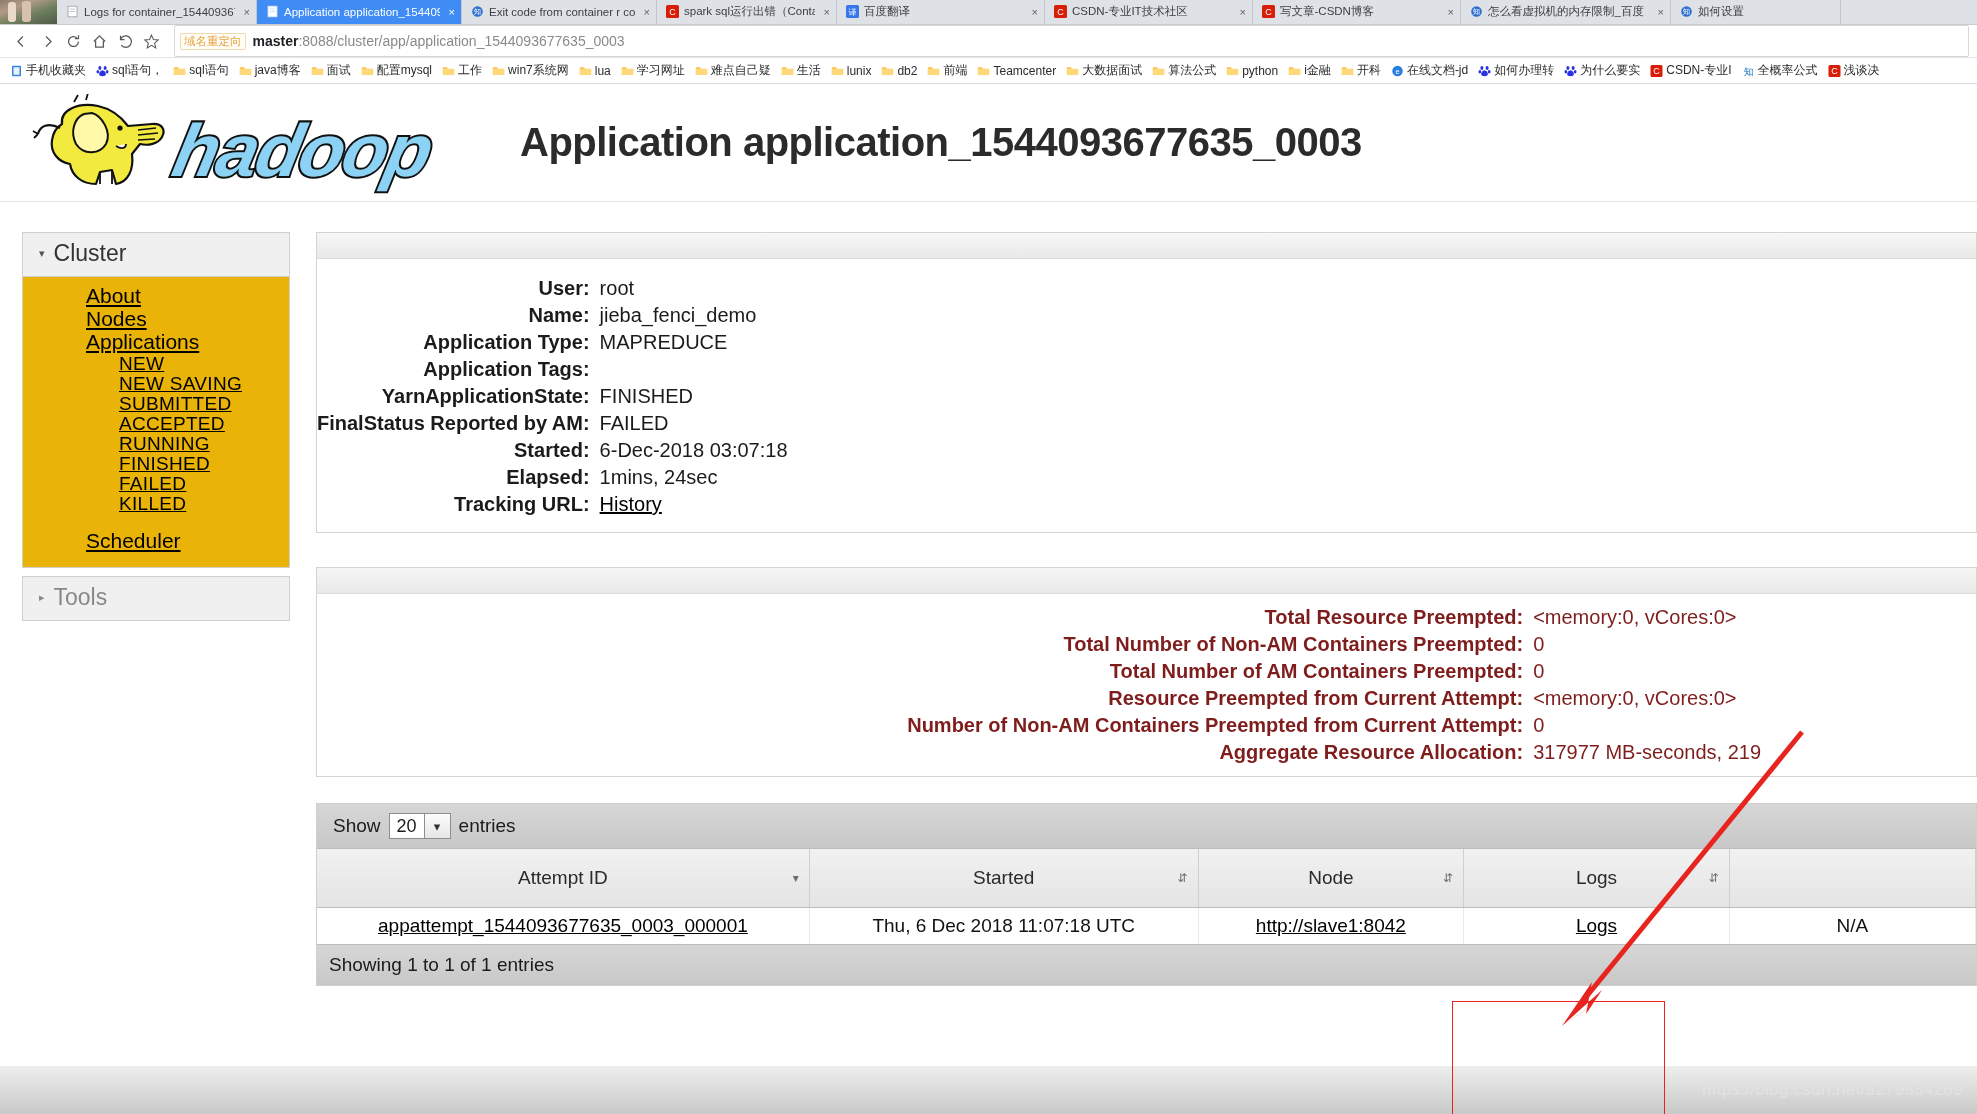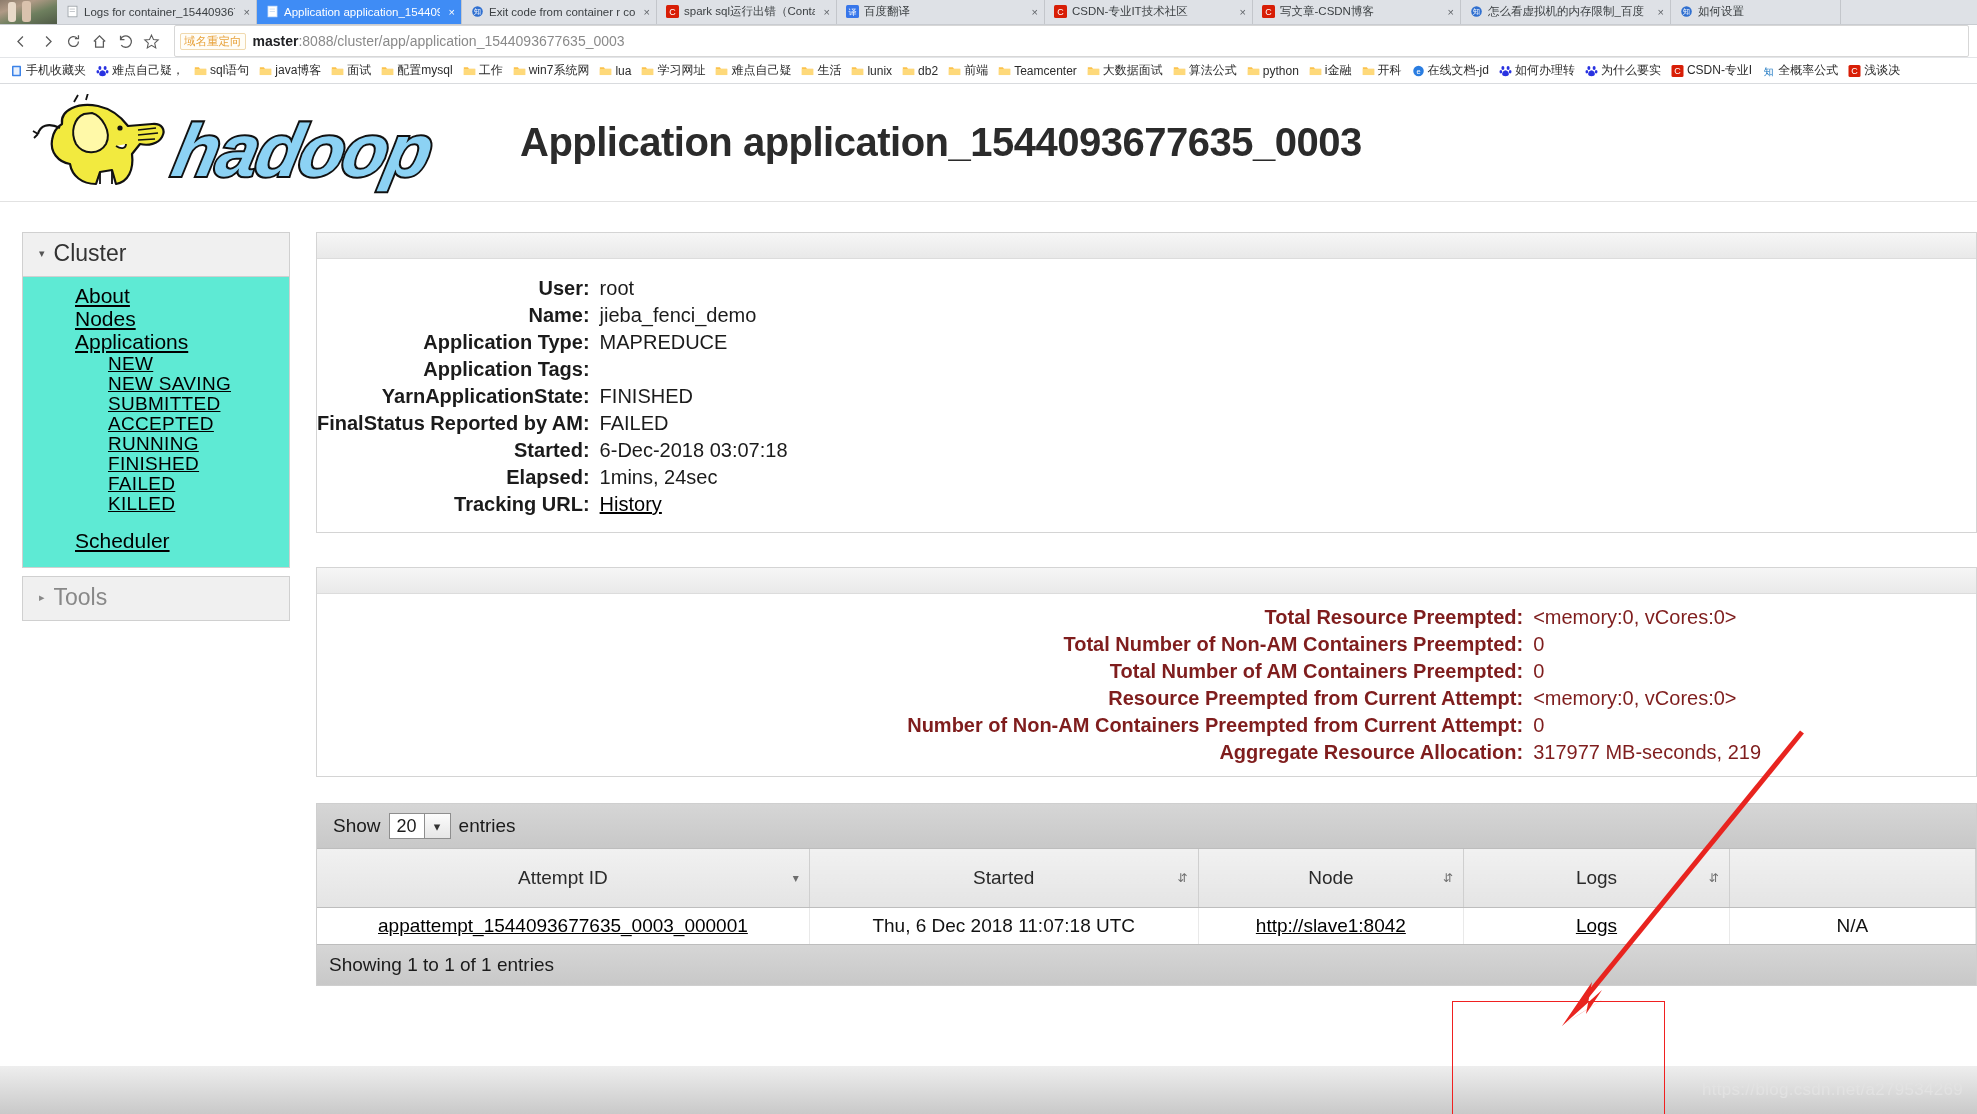--- a/index.html
+++ b/index.html
@@ -85,21 +85,21 @@
   .content { display: flex; align-items: flex-start; padding-top: 30px; }
 
   
   .sidebar { width: 290px; flex: 0 0 290px; padding-left: 22px; }
   .acc-head {
     background: #f0f0f0; border: 1px solid #d0d0d0;
     padding: 7px 10px 9px 16px; font-size: 23px; color: #333;
     display: flex; align-items: center; gap: 9px;
   }
   .acc-head .caret { font-size: 11px; color: #555; }
-  .acc-body { border: 1px solid #d0d0d0; border-top: none; padding: 8px 0 14px 5px; background:#5eead4; }
+  .acc-body { border: 1px solid #d0d0d0; border-top: none; padding: 8px 0 14px 16px; background:#eab308; }
   .nav-link { display: block; font-size: 21px; color: #000; text-decoration: underline; line-height: 1.05; }
   .lvl1 { padding-left: 47px; margin-bottom: 1px; }
   .lvl2 { padding-left: 80px; font-size: 19px; margin-bottom: 0px; letter-spacing: 0.3px; }
   .nav-gap { height: 16px; }
   .acc-head.tools { margin-top: 8px; color: #888; border:1px solid #d0d0d0; }
   .acc-head.tools .caret { color:#888; }
 
   
   .main { flex: 1 1 auto; padding-left: 26px; padding-right: 0; min-width: 0; }
 
@@ -315,21 +315,21 @@
         <span>手机收藏夹</span>
       </div>
     <div class="bm">
         <svg class="bm-ico" viewBox="0 0 16 16">
           <ellipse cx="4.5" cy="4" rx="2" ry="2.8" fill="#2932e1"></ellipse>
           <ellipse cx="11.5" cy="4" rx="2" ry="2.8" fill="#2932e1"></ellipse>
           <ellipse cx="1.8" cy="9" rx="1.8" ry="2.3" fill="#2932e1"></ellipse>
           <ellipse cx="14.2" cy="9" rx="1.8" ry="2.3" fill="#2932e1"></ellipse>
           <path d="M8 7c2.5 0 4.5 3 4.5 5S10.5 15 8 15 3.5 14 3.5 12 5.5 7 8 7z" fill="#2932e1"></path>
         </svg>
-        <span>难点自己疑，</span>
+        <span>sql语句，</span>
       </div>
     <div class="bm">
         <svg class="bm-ico" viewBox="0 0 16 14">
           <path d="M1 2.5h5l1.3 1.6H15V12H1z" fill="#fcc24c"></path>
           <path d="M1 4.5h14V12H1z" fill="#fed97a"></path>
         </svg>
         <span>sql语句</span>
       </div>
     <div class="bm">
         <svg class="bm-ico" viewBox="0 0 16 14">

